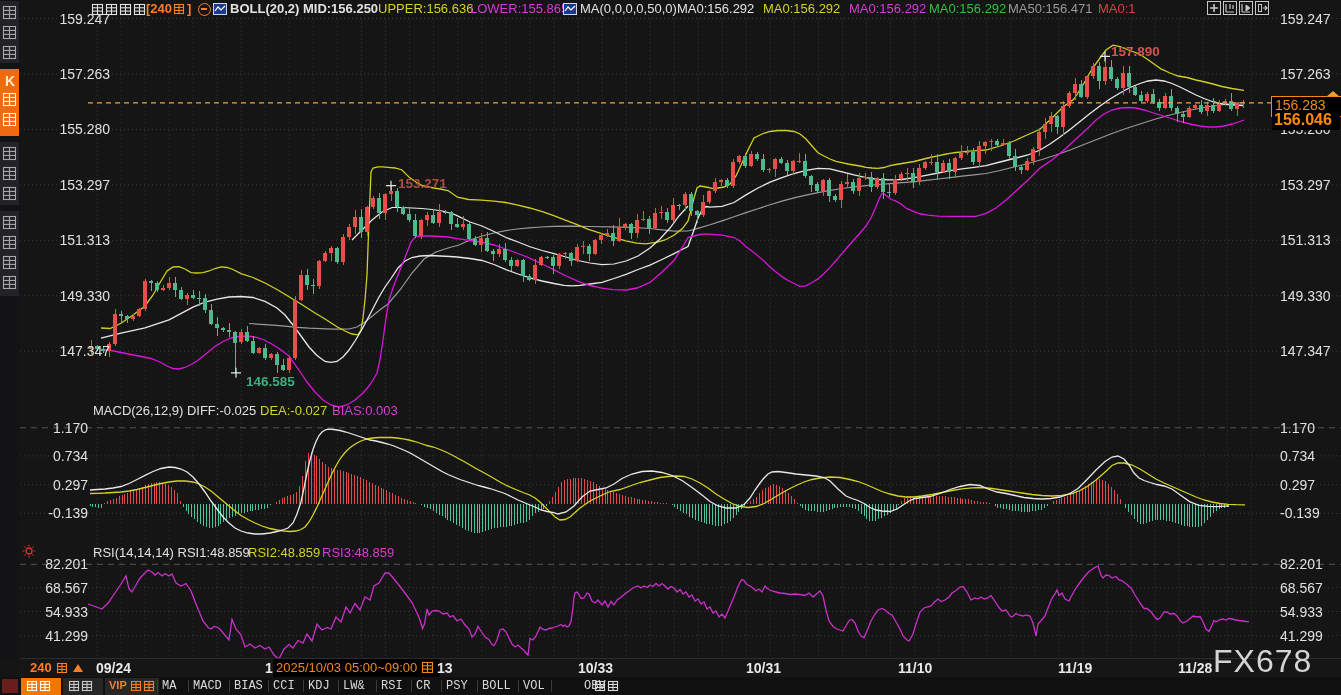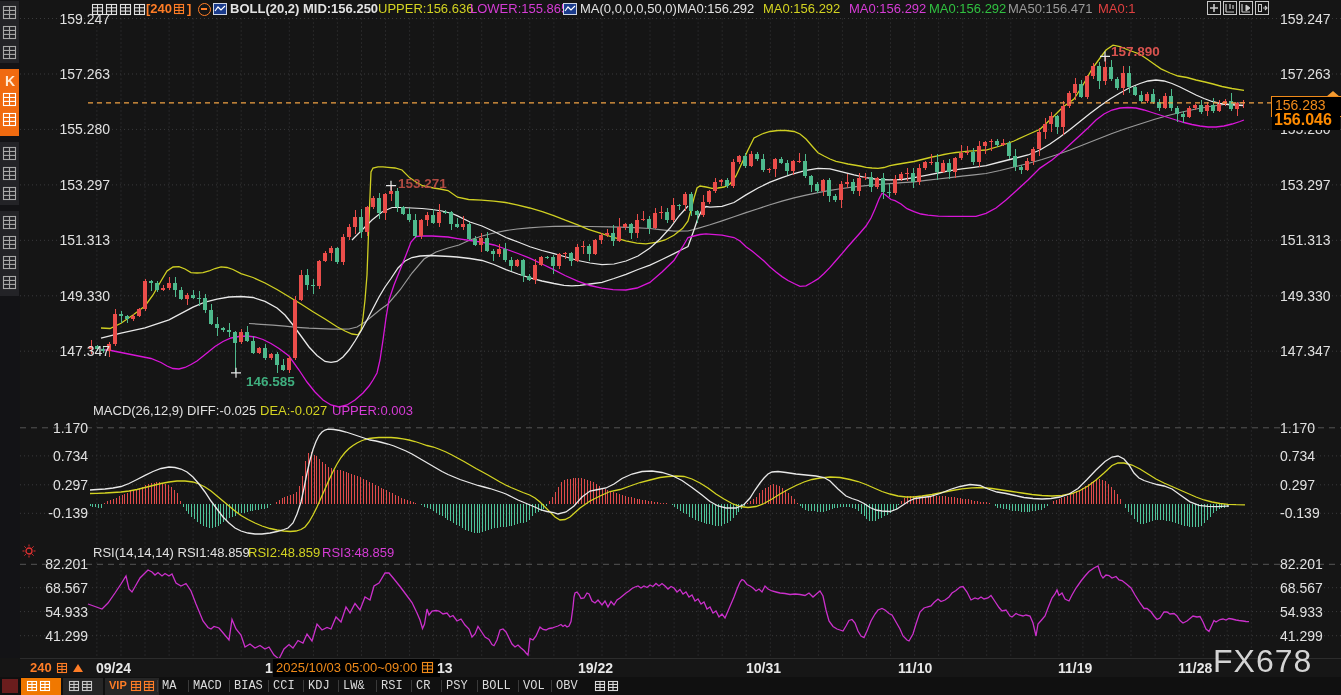--- a/index.html
+++ b/index.html
@@ -298,21 +298,21 @@
     <div class="t" style="left:30px;top:556.3px;color:#e0e0e0;font-size:14px;font-weight:normal;width:58px;text-align:right">82.201</div>
     <div class="t" style="left:1280px;top:556.3px;color:#e0e0e0;font-size:14px;font-weight:normal;">82.201</div>
     <div class="t" style="left:30px;top:579.7px;color:#e0e0e0;font-size:14px;font-weight:normal;width:58px;text-align:right">68.567</div>
     <div class="t" style="left:1280px;top:579.7px;color:#e0e0e0;font-size:14px;font-weight:normal;">68.567</div>
     <div class="t" style="left:30px;top:603.6px;color:#e0e0e0;font-size:14px;font-weight:normal;width:58px;text-align:right">54.933</div>
     <div class="t" style="left:1280px;top:603.6px;color:#e0e0e0;font-size:14px;font-weight:normal;">54.933</div>
     <div class="t" style="left:30px;top:627.7px;color:#e0e0e0;font-size:14px;font-weight:normal;width:58px;text-align:right">41.299</div>
     <div class="t" style="left:1280px;top:627.7px;color:#e0e0e0;font-size:14px;font-weight:normal;">41.299</div>
     <div class="t" style="left:93px;top:404px;color:#e0e0e0;font-size:13px;font-weight:normal;">MACD(26,12,9) DIFF:-0.025</div>
     <div class="t" style="left:260px;top:404px;color:#d3d322;font-size:13px;font-weight:normal;">DEA:-0.027</div>
-    <div class="t" style="left:332px;top:404px;color:#d63cd6;font-size:13px;font-weight:normal;">UPPER:0.003</div>
+    <div class="t" style="left:332px;top:404px;color:#d63cd6;font-size:13px;font-weight:normal;">BIAS:0.003</div>
     <div class="t" style="left:93px;top:546px;color:#e0e0e0;font-size:13px;font-weight:normal;">RSI(14,14,14) RSI1:48.859</div>
     <div class="t" style="left:248px;top:546px;color:#d3d322;font-size:13px;font-weight:normal;">RSI2:48.859</div>
     <div class="t" style="left:322px;top:546px;color:#d63cd6;font-size:13px;font-weight:normal;text-align:center;">RSI3:48.859</div>
     <svg class="t" style="left:22px;top:544px" width="14" height="14" xmlns="http://www.w3.org/2000/svg">
       <circle cx="7" cy="7" r="3" fill="none" stroke="#e03030" stroke-width="1.3"></circle>
       <g stroke="#e03030" stroke-width="1">
         <line x1="7" y1="0.5" x2="7" y2="2.5"></line>
         <line x1="7" y1="11.5" x2="7" y2="13.5"></line>
         <line x1="0.5" y1="7" x2="2.5" y2="7"></line>
         <line x1="11.5" y1="7" x2="13.5" y2="7"></line>
@@ -331,21 +331,21 @@
         <rect x="1.5" y="1.5" width="9" height="9"></rect>
         <line x1="1.5" y1="4.470000000000001" x2="10.5" y2="4.470000000000001"></line>
         <line x1="1.5" y1="7.44" x2="10.5" y2="7.44"></line>
         <line x1="6.0" y1="1.5" x2="6.0" y2="10.5"></line>
       </g>
     </svg>
     <svg class="t" style="left:72px;top:663px" width="12" height="10" xmlns="http://www.w3.org/2000/svg">
       <path d="M6 1l5 8H1z" fill="#ff7d26"></path>
     </svg>
     <div class="t" style="left:96px;top:660px;color:#e8e8e8;font-size:14px;font-weight:bold;">09/24</div>
-    <div class="t" style="left:578px;top:660px;color:#e8e8e8;font-size:14px;font-weight:bold;">19/22</div>
+    <div class="t" style="left:578px;top:660px;color:#e8e8e8;font-size:14px;font-weight:bold;">10/33</div>
     <div class="t" style="left:746px;top:660px;color:#e8e8e8;font-size:14px;font-weight:bold;">10/31</div>
     <div class="t" style="left:898px;top:660px;color:#e8e8e8;font-size:14px;font-weight:bold;">11/10</div>
     <div class="t" style="left:1058px;top:660px;color:#e8e8e8;font-size:14px;font-weight:bold;">11/19</div>
     <div class="t" style="left:1178px;top:660px;color:#e8e8e8;font-size:14px;font-weight:bold;">11/28</div>
     <div class="t" style="left:265px;top:660px;color:#e8e8e8;font-size:14px;font-weight:bold;">1</div>
     <div class="t" style="left:273px;top:659px;width:164px;height:17px;background:#000;color:#ef8a1a;font-size:13px;padding:2px 0 0 3px">2025/10/03 05:00~09:00</div>
     <svg class="t" style="left:421px;top:661px" width="14" height="14" xmlns="http://www.w3.org/2000/svg">
       <g stroke="#ef8a1a" stroke-width="1.1" fill="none">
         <rect x="1.5" y="1.5" width="10" height="10"></rect>
         <line x1="1.5" y1="4.800000000000001" x2="11.5" y2="4.800000000000001"></line>
@@ -418,21 +418,21 @@
     <div class="t" style="left:381px;top:680px;color:#dadada;font-size:12px;font-weight:normal;font-family:'Liberation Mono',monospace">RSI</div>
     <div class="t" style="left:376px;top:680px;width:1px;height:12px;background:#3a3a3a"></div>
     <div class="t" style="left:416px;top:680px;color:#dadada;font-size:12px;font-weight:normal;font-family:'Liberation Mono',monospace">CR</div>
     <div class="t" style="left:411px;top:680px;width:1px;height:12px;background:#3a3a3a"></div>
     <div class="t" style="left:446px;top:680px;color:#dadada;font-size:12px;font-weight:normal;font-family:'Liberation Mono',monospace">PSY</div>
     <div class="t" style="left:441px;top:680px;width:1px;height:12px;background:#3a3a3a"></div>
     <div class="t" style="left:482px;top:680px;color:#dadada;font-size:12px;font-weight:normal;font-family:'Liberation Mono',monospace">BOLL</div>
     <div class="t" style="left:477px;top:680px;width:1px;height:12px;background:#3a3a3a"></div>
     <div class="t" style="left:523px;top:680px;color:#dadada;font-size:12px;font-weight:normal;font-family:'Liberation Mono',monospace">VOL</div>
     <div class="t" style="left:518px;top:680px;width:1px;height:12px;background:#3a3a3a"></div>
-    <div class="t" style="left:556px;top:680px;color:#dadada;font-size:12px;font-weight:normal;font-family:'Liberation Mono',monospace">OBV</div>
+    <div class="t" style="left:584px;top:680px;color:#dadada;font-size:12px;font-weight:normal;font-family:'Liberation Mono',monospace">OBV</div>
     <div class="t" style="left:551px;top:680px;width:1px;height:12px;background:#3a3a3a"></div>
     <svg class="t" style="left:594px;top:680px" width="26" height="13" xmlns="http://www.w3.org/2000/svg">
       <g stroke="#dadada" stroke-width="1.1" fill="none">
         <rect x="1.5" y="1.5" width="9" height="9"></rect>
         <line x1="1.5" y1="4.470000000000001" x2="10.5" y2="4.470000000000001"></line>
         <line x1="1.5" y1="7.44" x2="10.5" y2="7.44"></line>
         <line x1="6.0" y1="1.5" x2="6.0" y2="10.5"></line>
       </g>
       <g stroke="#dadada" stroke-width="1.1" fill="none">
         <rect x="14.5" y="1.5" width="9" height="9"></rect>

